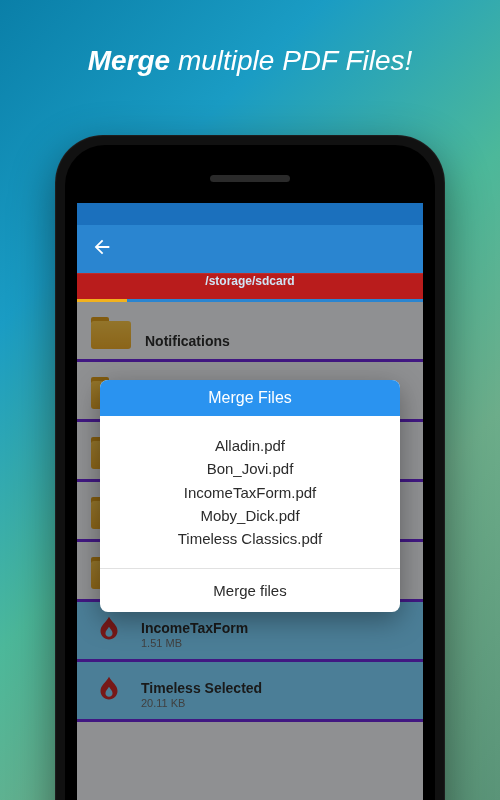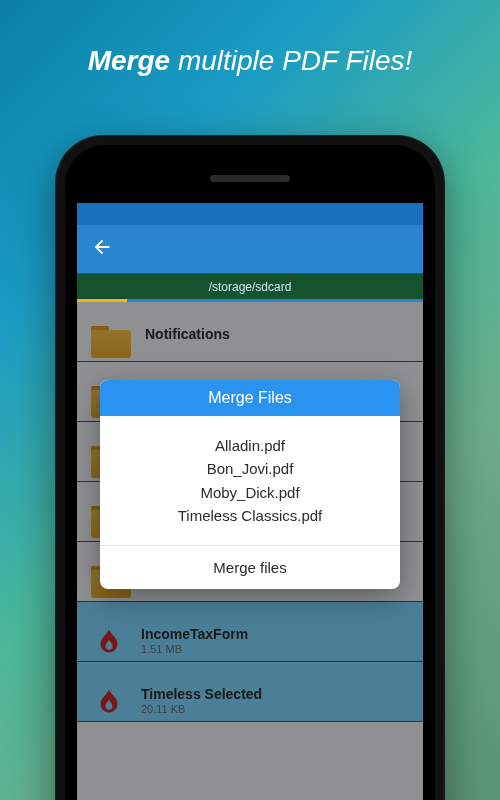--- a/index.html
+++ b/index.html
@@ -66,38 +66,39 @@
     color: #fff;
     height: 48px;
     display: flex;
     align-items: center;
     padding: 0 14px;
     gap: 22px;
   }
   .app-bar svg { fill: #fff; }
   .app-bar-title { font-size: 18px; font-weight: 400; }
   .path-row {
-    background: #14532d;
+    background: #b91c1c;
     color: #d0e5f5;
     height: 26px;
     display: flex;
-    align-items: center;
+    align-items: flex-start;
     justify-content: center;
     font-size: 12px;
     border-top: 1px solid rgba(255,255,255,0.08);
+    font-weight: bold;
   }
   .tab-line { height: 3px; background: #2a85d0; position: relative; }
   .tab-line::after { content:""; position:absolute; left:0; width:50px; height:3px; background:#f2b21e; }
   .list { }
   .row {
     display: flex;
-    align-items: flex-start;
-    padding: 24px 14px;
+    align-items: flex-end;
+    padding: 10px 14px;
     gap: 14px;
-    border-bottom: 1px solid #6d28d9;
+    border-bottom: 3px solid #6d28d9;
     background: #eef1f3;
     height: 60px;
   }
   .row.selected { background: #7dd3fc; }
   .row .name { font-size: 14px; font-weight: 700; color: #2c2c2c; }
   .row .sub { font-size: 11px; color: #6b6b6b; margin-top: 1px; }
   .folder-icon {
     width: 40px; height: 32px; position: relative;
   }
   .folder-icon .tab { position:absolute; top:0; left:0; width:18px; height:6px; background:#d99a1c; border-radius:2px 2px 0 0; }
@@ -235,20 +236,21 @@
           </div>
         </div>
 
         <div class="dim"></div>
 
         <div class="dialog">
           <div class="dialog-title">Merge Files</div>
           <div class="dialog-body">
             <div>Alladin.pdf</div>
             <div>Bon_Jovi.pdf</div>
+            <div>IncomeTaxForm.pdf</div>
             <div>Moby_Dick.pdf</div>
             <div>Timeless Classics.pdf</div>
           </div>
           <div class="dialog-action">Merge files</div>
         </div>
       </div>
     </div>
   </div>
 </div>
 

